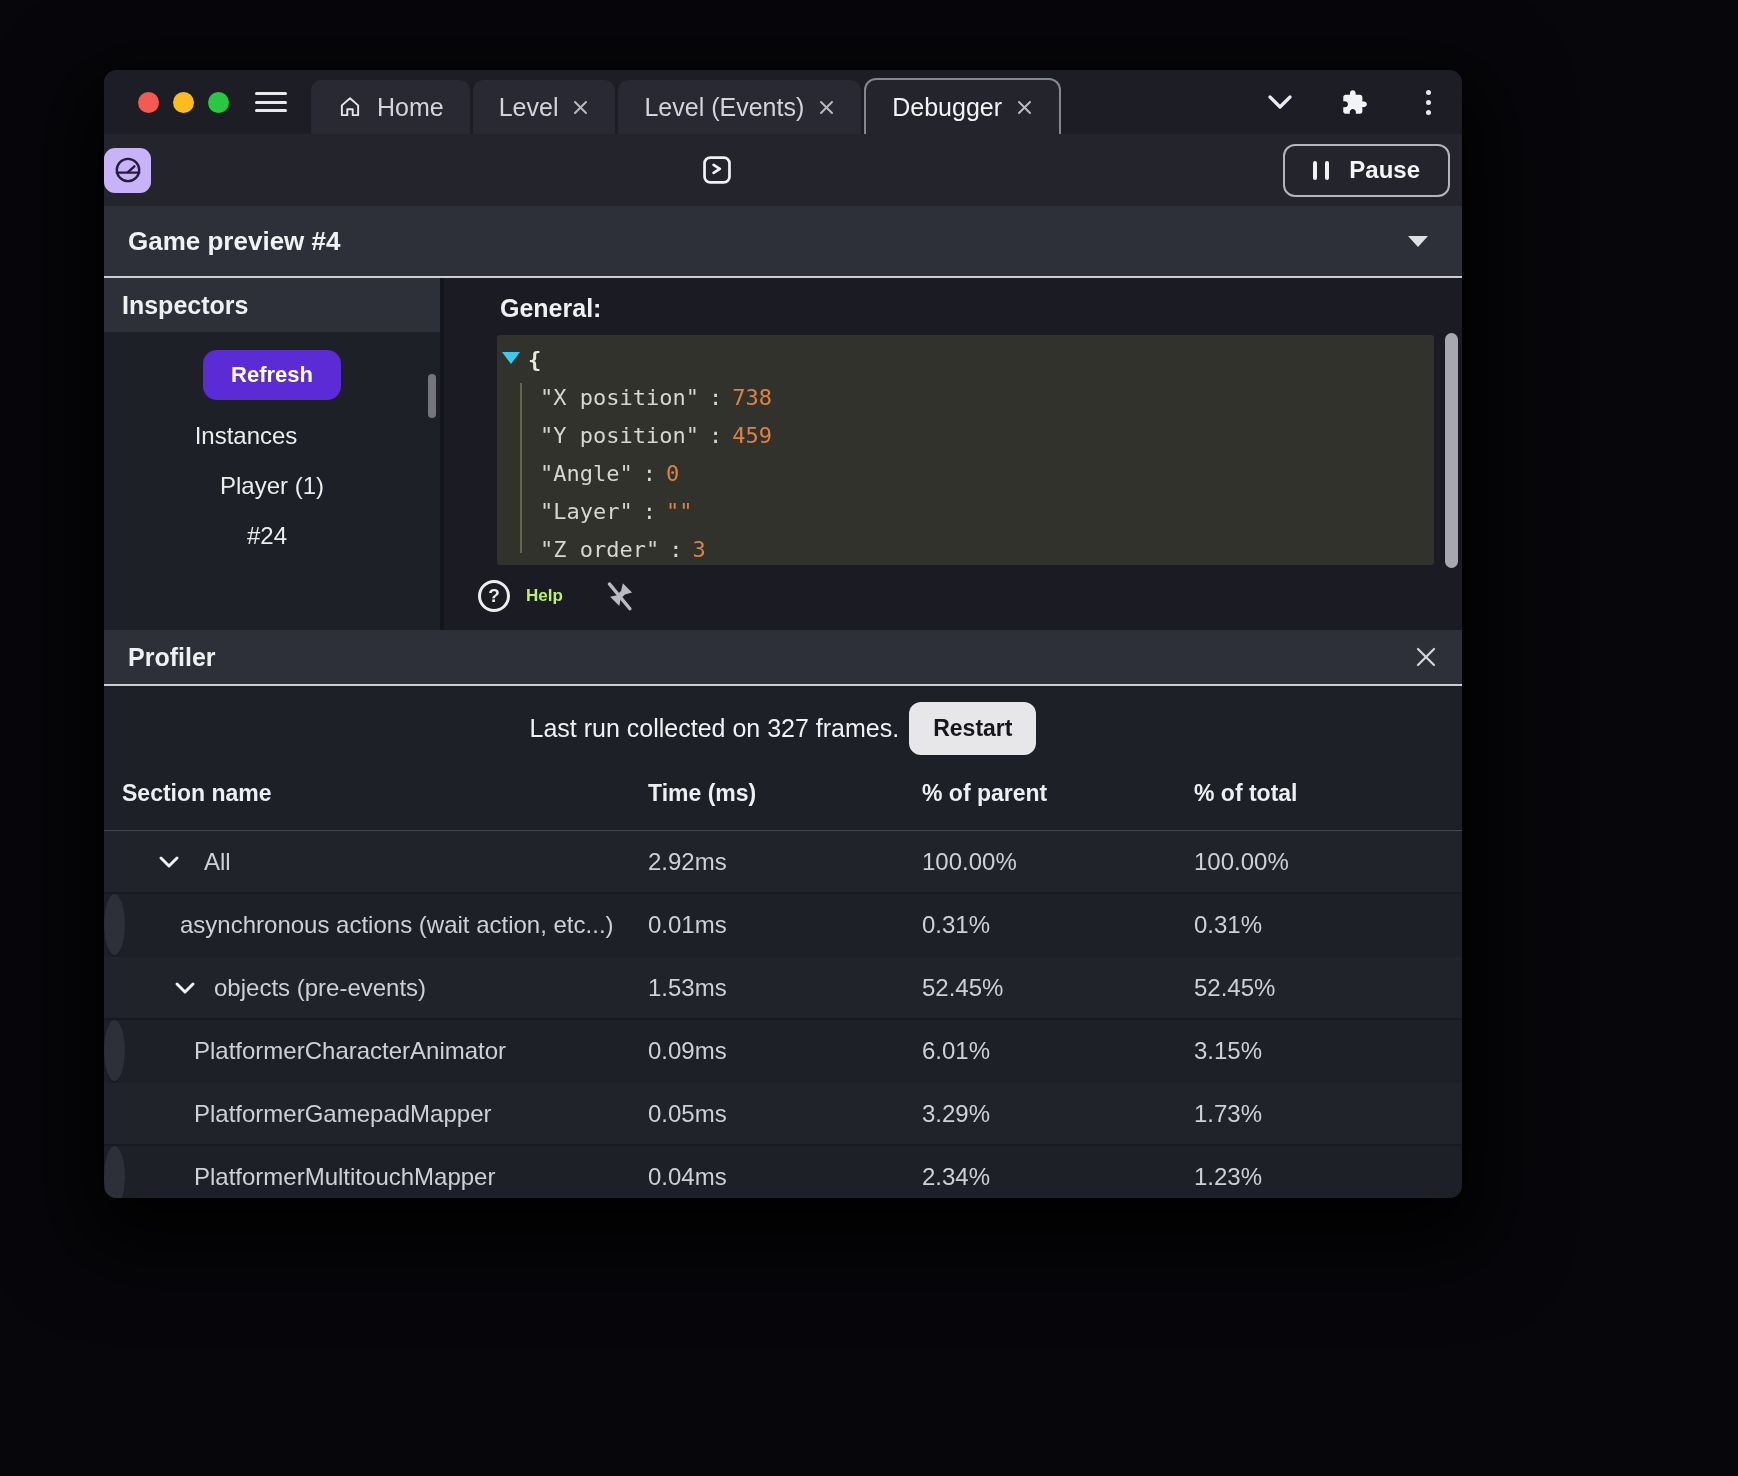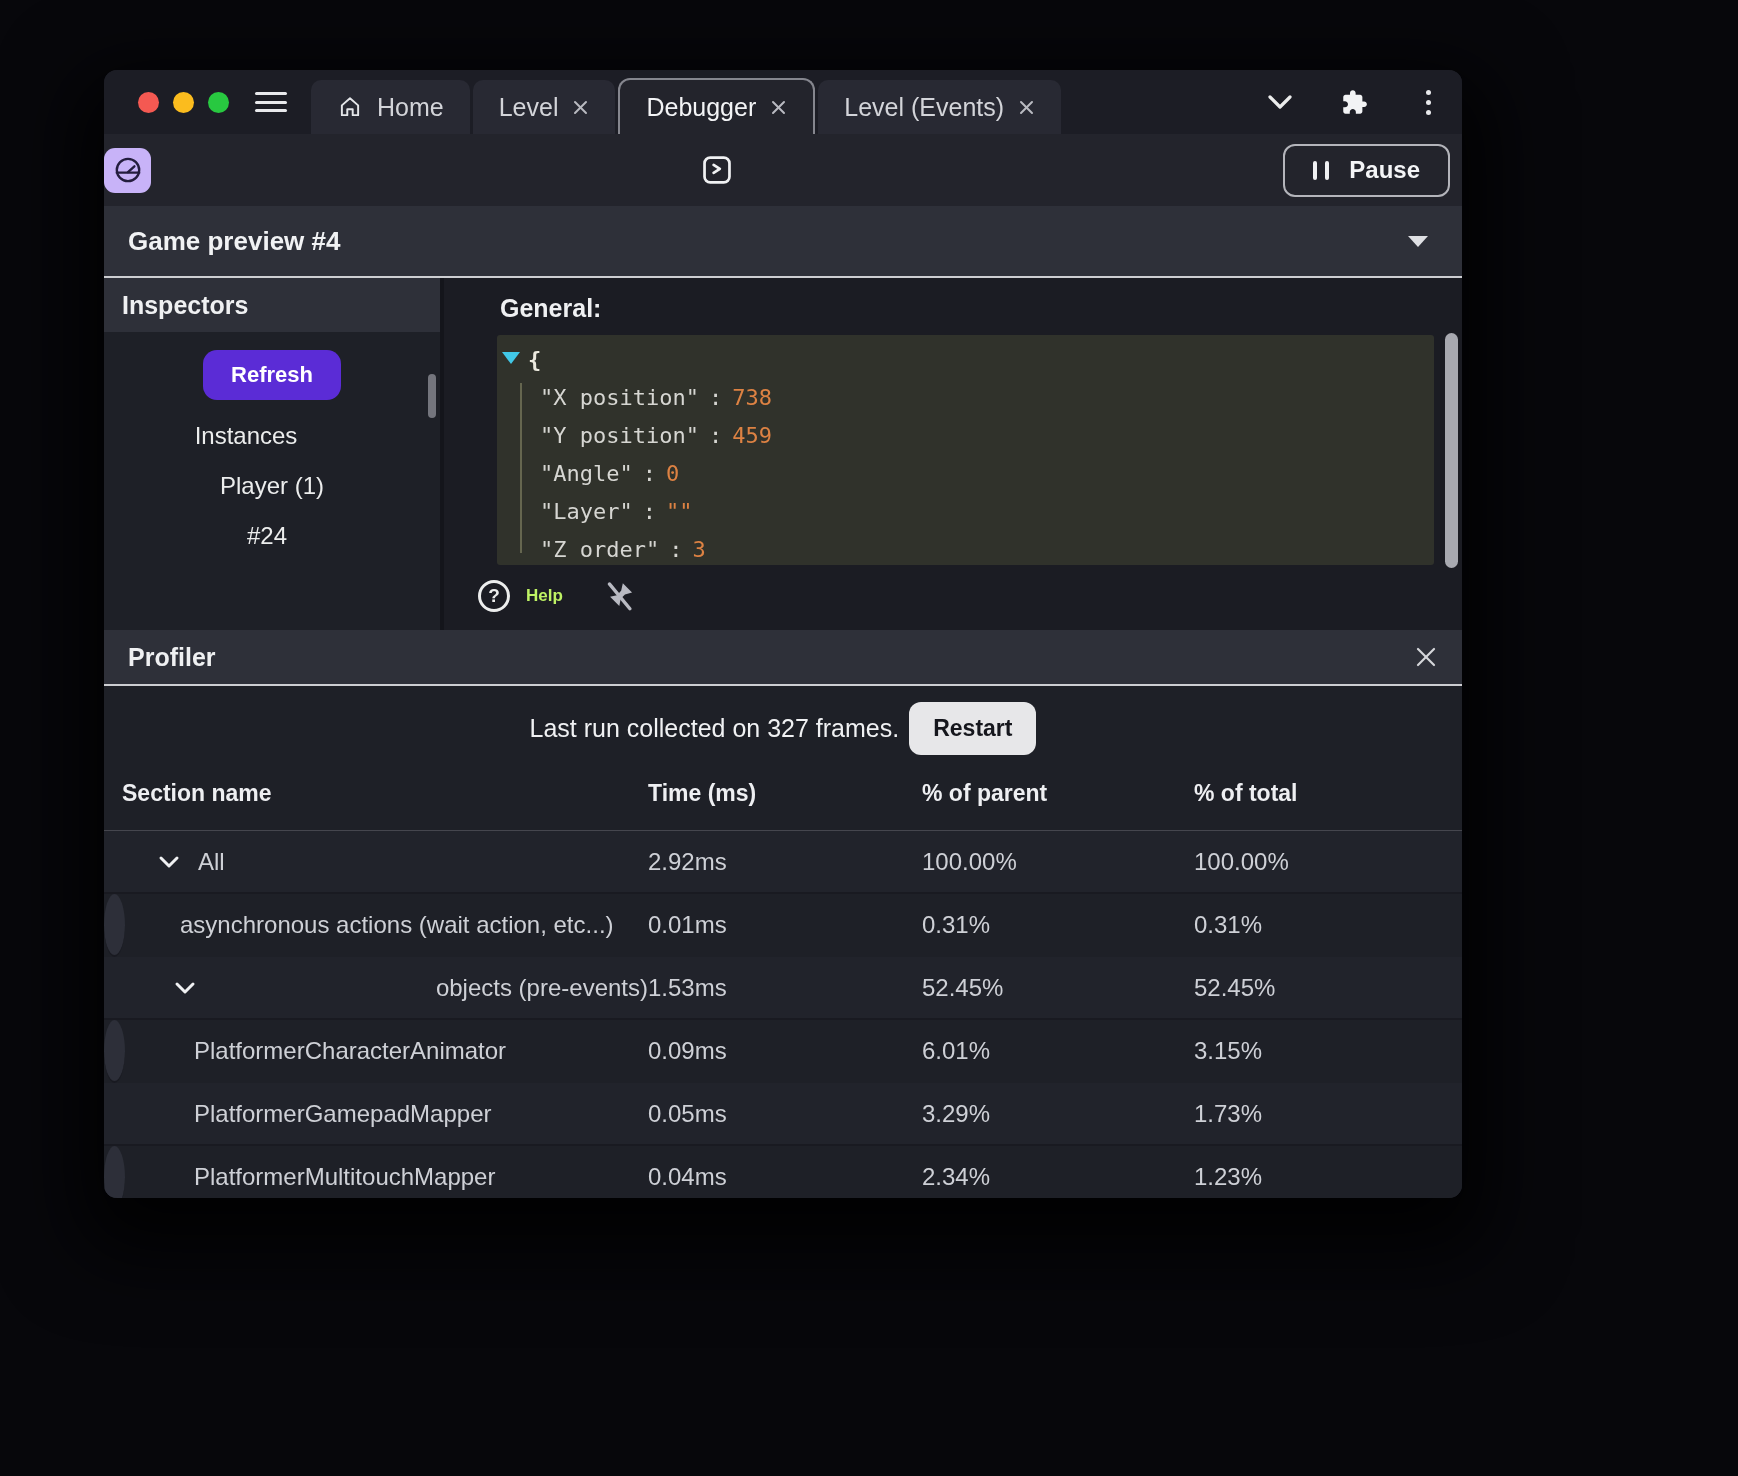--- a/index.html
+++ b/index.html
@@ -85,21 +85,21 @@
   .restart-btn { background:#e7e7e9; color:#16171d; font-size:23px; font-weight:bold; border:none; border-radius:12px; padding:13px 24px; cursor:pointer; }
   .ptable { display:flex; flex-direction:column; }
   .phead-row, .prow { display:grid; grid-template-columns:544px 274px 272px 1fr; align-items:center; }
   .phead-row { height:46px; font-size:23px; font-weight:bold; color:#eeeff2; }
   .phead-row .pcell:first-child { padding-left:18px; }
   .prows { border-top:1px solid #45464e; margin-top:14px; }
   .prow { height:63px; font-size:24px; color:#ced0d6; border-bottom:2px solid #191a21; cursor:default; }
   .prow.dark { background:#21232b; }
   .prow.light { background:#2d2f39; }
   .pname { display:flex; align-items:center; }
-  .pad-all { padding-left:54px; } .pad-async { padding-left:76px; } .pad-objects { padding-left:70px;justify-content:space-between; } .pad-leaf { padding-left:90px; }
+  .pad-all { padding-left:54px;gap:6px; } .pad-async { padding-left:76px; } .pad-objects { padding-left:70px; } .pad-leaf { padding-left:90px; }
   .chev { width:22px; height:14px; margin-right:18px; flex:none; }
   .chev polyline { fill:none; stroke:#f0f1f3; stroke-width:3; stroke-linecap:round; stroke-linejoin:round; }
 
   svg.stroke-ic path, svg.stroke-ic polyline, svg.stroke-ic line, svg.stroke-ic rect, svg.stroke-ic circle { fill:none; stroke-linecap:round; stroke-linejoin:round; }
 </style>
 </head>
 <body>
 
 <div class="page">
   <div class="window">
@@ -123,29 +123,29 @@
           </svg>
           <span>Home</span>
         </div>
         <div class="tab">
           <span>Level</span>
           <svg class="close" viewBox="0 0 17 17">
               <line x1="3" y1="3" x2="14" y2="14"></line>
               <line x1="14" y1="3" x2="3" y2="14"></line>
             </svg>
         </div>
-        <div class="tab active">
-          <span>Debugger</span>
+        <div class="tab">
+          <span>Level (Events)</span>
           <svg class="close" viewBox="0 0 17 17">
               <line x1="3" y1="3" x2="14" y2="14"></line>
               <line x1="14" y1="3" x2="3" y2="14"></line>
             </svg>
         </div>
-        <div class="tab">
-          <span>Level (Events)</span>
+        <div class="tab active">
+          <span>Debugger</span>
           <svg class="close" viewBox="0 0 17 17">
               <line x1="3" y1="3" x2="14" y2="14"></line>
               <line x1="14" y1="3" x2="3" y2="14"></line>
             </svg>
         </div>
       </div>
 
       <div class="titlebar-right">
         <div class="tb-icon">
           <svg class="stroke-ic" width="26" height="16" viewBox="0 0 26 16">

